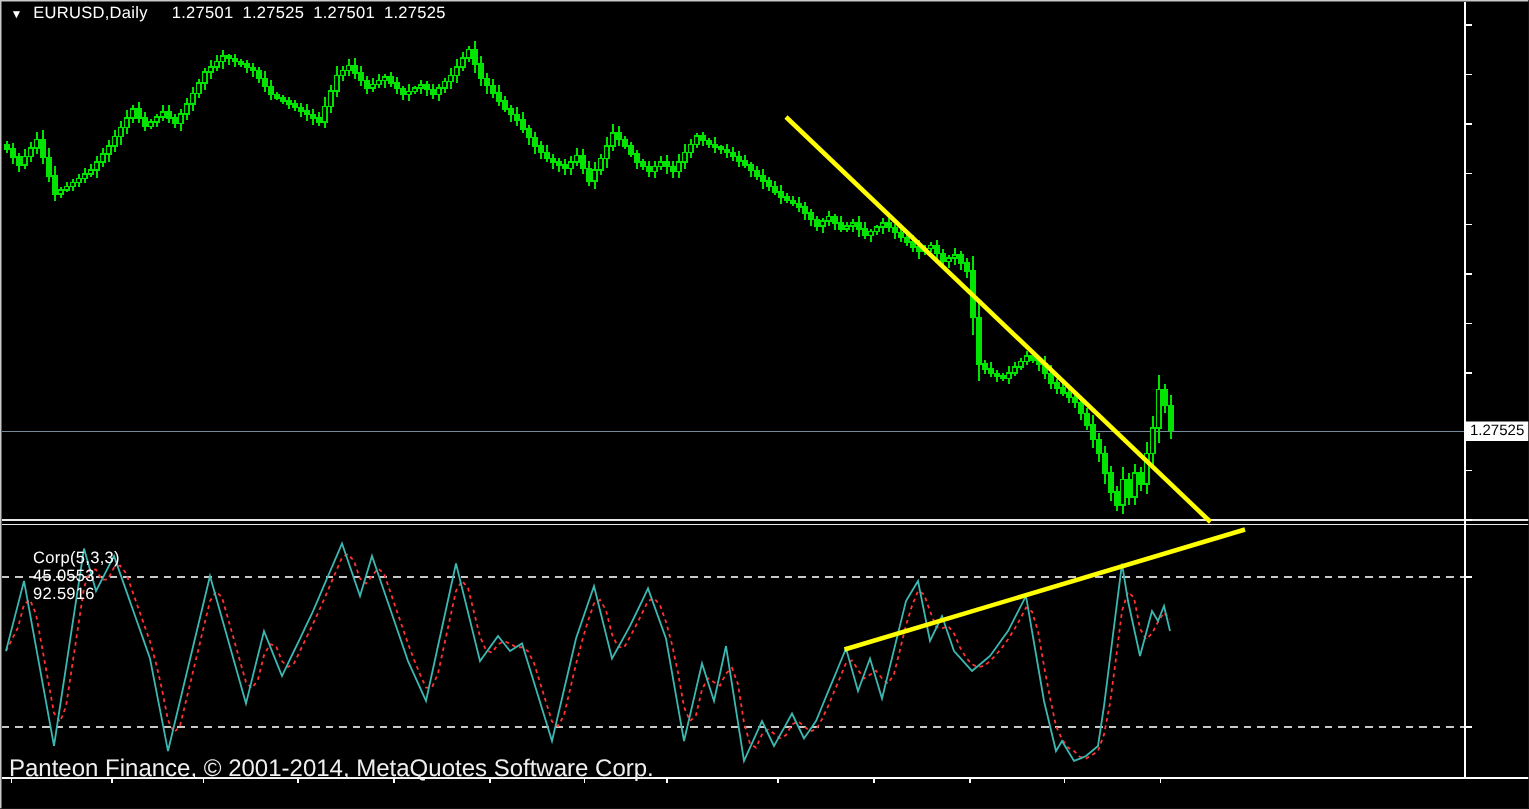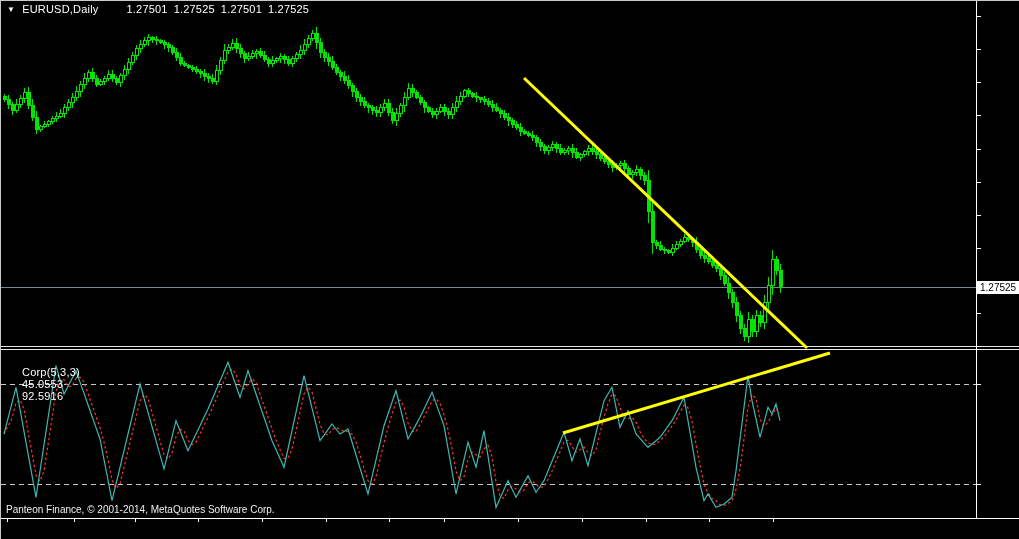--- a/index.html
+++ b/index.html
@@ -5,25 +5,25 @@
   html,body{margin:0;padding:0;background:#222;}
   .window{
     position:relative;width:1019px;height:539px;background:#000;
     font-family:"Liberation Sans",sans-serif;color:#fff;overflow:hidden;
     border-top:1px solid #c8c8c8;border-left:1px solid #c8c8c8;box-sizing:border-box;
   }
   svg{position:absolute;left:0;top:0;}
   .hdr{position:absolute;left:6px;top:2px;display:flex;align-items:center;
        font-size:11px;letter-spacing:.2px;white-space:pre;z-index:5;}
   .hdr .tri{font-size:8px;margin-right:7px;color:#fff;}
-  .hdr .sym{margin-right:28px;}
+  .hdr .sym{margin-right:16px;}
   .hdr .q{margin-right:6px;}
   .stoch-lbl{position:absolute;left:8px;top:353px;font-size:11px;letter-spacing:.2px;z-index:5;white-space:pre;}
   .stoch-lbl span{margin-right:6px;}
-  .copyright{position:absolute;left:5px;top:503px;font-size:10px;color:#efefef;z-index:5;}
+  .copyright{position:absolute;left:5px;top:503px;font-size:16px;color:#efefef;z-index:5;text-decoration:underline;}
   .price-box{
     position:absolute;left:976px;top:280px;width:43px;height:13px;background:#fff;color:#000;
     font-size:10px;line-height:13px;padding-left:3px;box-sizing:border-box;z-index:6;
   }
   .axis-col{position:absolute;right:0;top:0;width:44px;height:517px;z-index:3;}
   .time-row{position:absolute;left:0;top:518px;width:1019px;height:21px;z-index:3;}
 </style>
 </head>
 <body>
 

